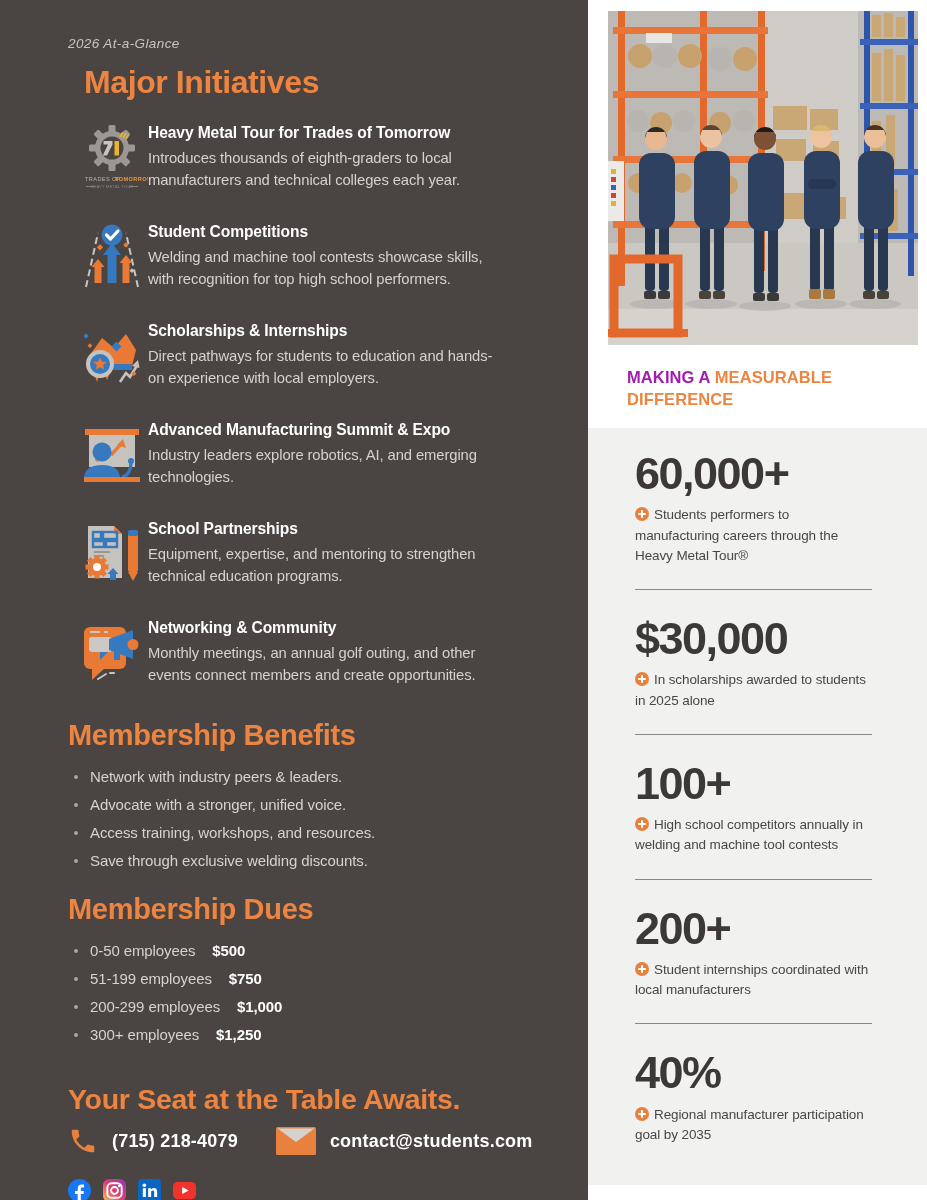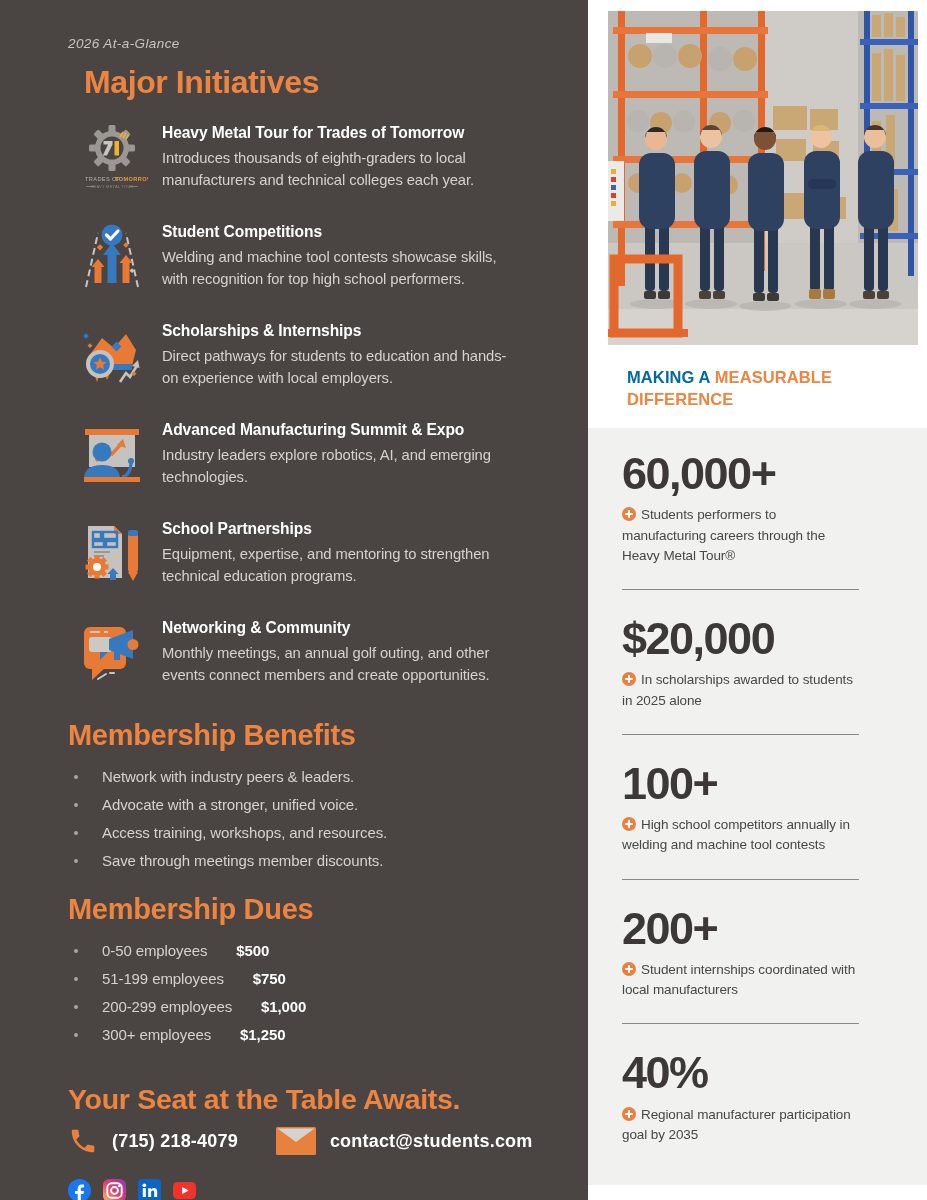--- a/index.html
+++ b/index.html
@@ -4,48 +4,48 @@
 <style>
   html,body{margin:0;padding:0;background:#ffffff;}
   .page{position:relative;width:927px;height:1200px;background:#ffffff;overflow:hidden;
         font-family:"Liberation Sans", sans-serif;}
   
   .left-panel{position:absolute;left:0;top:0;width:588px;height:1200px;background:#4a4442;
               box-sizing:border-box;padding:36px 28px 0 68px;}
   .eyebrow{font-size:13.5px;font-style:italic;color:#c9c4c0;letter-spacing:.4px;}
   .h1{margin:14px 16px 0;font-size:32px;line-height:1.1;color:#ed8440;font-weight:700;letter-spacing:-.4px;}
   .init-list{margin-top:22px;}
-  .init-row{display:flex;gap:14px;margin-bottom:27px;}
+  .init-row{display:flex;margin-bottom:27px;}
   .init-row:last-child{margin-bottom:0;}
   .init-icon{width:72px;height:72px;flex:none;margin-left:8px;}
   .init-text{width:350px;}
   .init-title{font-size:15.6px;font-weight:700;color:#ffffff;margin:2px 0 6px;letter-spacing:-.1px;}
   .init-desc{font-size:14.8px;color:#d6d2cf;line-height:1.47;letter-spacing:-.1px;}
   .h2{font-size:29px;color:#ed8440;font-weight:700;letter-spacing:-.3px;margin:30px 0 16px;}
   .h2.dues{margin-top:24px;}
   ul.plain{list-style:none;margin:0;padding:0;}
-  .b-li{display:flex;align-items:baseline;gap:24px;margin:0 0 11px 6px;
+  .b-li{display:flex;align-items:baseline;gap:12px;margin:0 0 11px 6px;
         font-size:15px;color:#d6d2cf;letter-spacing:-.1px;}
   .b-li .dot{width:4px;height:4px;border-radius:50%;background:#aaa5a1;flex:none;position:relative;top:-3px;}
   .b-li strong{color:#ffffff;font-weight:700;margin-left:5px;}
   .cta{font-size:28.5px;color:#ed8440;font-weight:700;letter-spacing:-.3px;margin:40px 0 0;}
   .contact-row{display:flex;align-items:center;margin-top:10px;}
   .contact-row .txt{font-size:18px;font-weight:700;color:#ffffff;letter-spacing:.2px;}
   .c-icon{flex:none;margin-right:14px;display:block;}
   .mail-icon{margin-left:38px;}
   .social-row{display:flex;gap:12px;margin-top:23px;}
   .social-row svg{display:block;}
   
   .photo{position:absolute;left:608px;top:11px;width:310px;height:334px;}
   .impact-heading{position:absolute;left:627px;top:367px;width:252px;
                   font-size:16.5px;font-weight:800;line-height:1.32;letter-spacing:.1px;}
-  .impact-heading .dk{color:#0369a1;text-align:right;}
+  .impact-heading .dk{color:#a21caf;text-align:right;}
   .impact-heading .or{color:#ed8440;}
   .stats-panel{position:absolute;left:588px;top:428px;width:339px;height:757px;background:#f1f1ef;
-               box-sizing:border-box;padding:22px 0 0 34px;}
+               box-sizing:border-box;padding:22px 0 0 47px;}
   .stat-value{font-size:45px;font-weight:700;color:#3b3837;letter-spacing:-1.5px;line-height:1.05;}
   .stat-desc{margin-top:8px;font-size:13.5px;color:#484746;line-height:1.5;width:240px;letter-spacing:-.1px;}
   .stat-desc svg{vertical-align:-2px;margin-right:5px;}
   .stat-divider{width:237px;border:none;border-top:1.5px solid #8b8884;margin:23px 0 25px;}
 </style>
 </head>
 <body>
 
 <div class="page">
 
@@ -221,21 +221,21 @@
       <li class="b-li">
           <span class="dot"></span>
           <span>Advocate with a stronger, unified voice.</span>
         </li>
       <li class="b-li">
           <span class="dot"></span>
           <span>Access training, workshops, and resources.</span>
         </li>
       <li class="b-li">
           <span class="dot"></span>
-          <span>Save through meetings member discounts.</span>
+          <span>Save through exclusive welding discounts.</span>
         </li>
     </ul>
 
     <h2 class="h2 dues">Membership Dues</h2>
     <ul class="plain">
       <li class="b-li">
           <span class="dot"></span>
           <span>0-50 employees</span>
           <strong>$500</strong>
         </li>
@@ -455,21 +455,21 @@
         <svg width="14" height="14" viewBox="0 0 14 14">
             <circle cx="7" cy="7" r="7" fill="#e8803e"></circle>
             <rect x="6" y="3.2" width="2" height="7.6" fill="#ffffff"></rect>
             <rect x="3.2" y="6" width="7.6" height="2" fill="#ffffff"></rect>
           </svg><span>Students performers to manufacturing careers through the Heavy Metal Tour®</span>
       </div>
       <hr class="stat-divider">
     </div>
 
     <div class="stat">
-      <div class="stat-value">$20,000</div>
+      <div class="stat-value">$30,000</div>
       <div class="stat-desc">
         <svg width="14" height="14" viewBox="0 0 14 14">
             <circle cx="7" cy="7" r="7" fill="#e8803e"></circle>
             <rect x="6" y="3.2" width="2" height="7.6" fill="#ffffff"></rect>
             <rect x="3.2" y="6" width="7.6" height="2" fill="#ffffff"></rect>
           </svg><span>In scholarships awarded to students in 2025 alone</span>
       </div>
       <hr class="stat-divider">
     </div>
 

